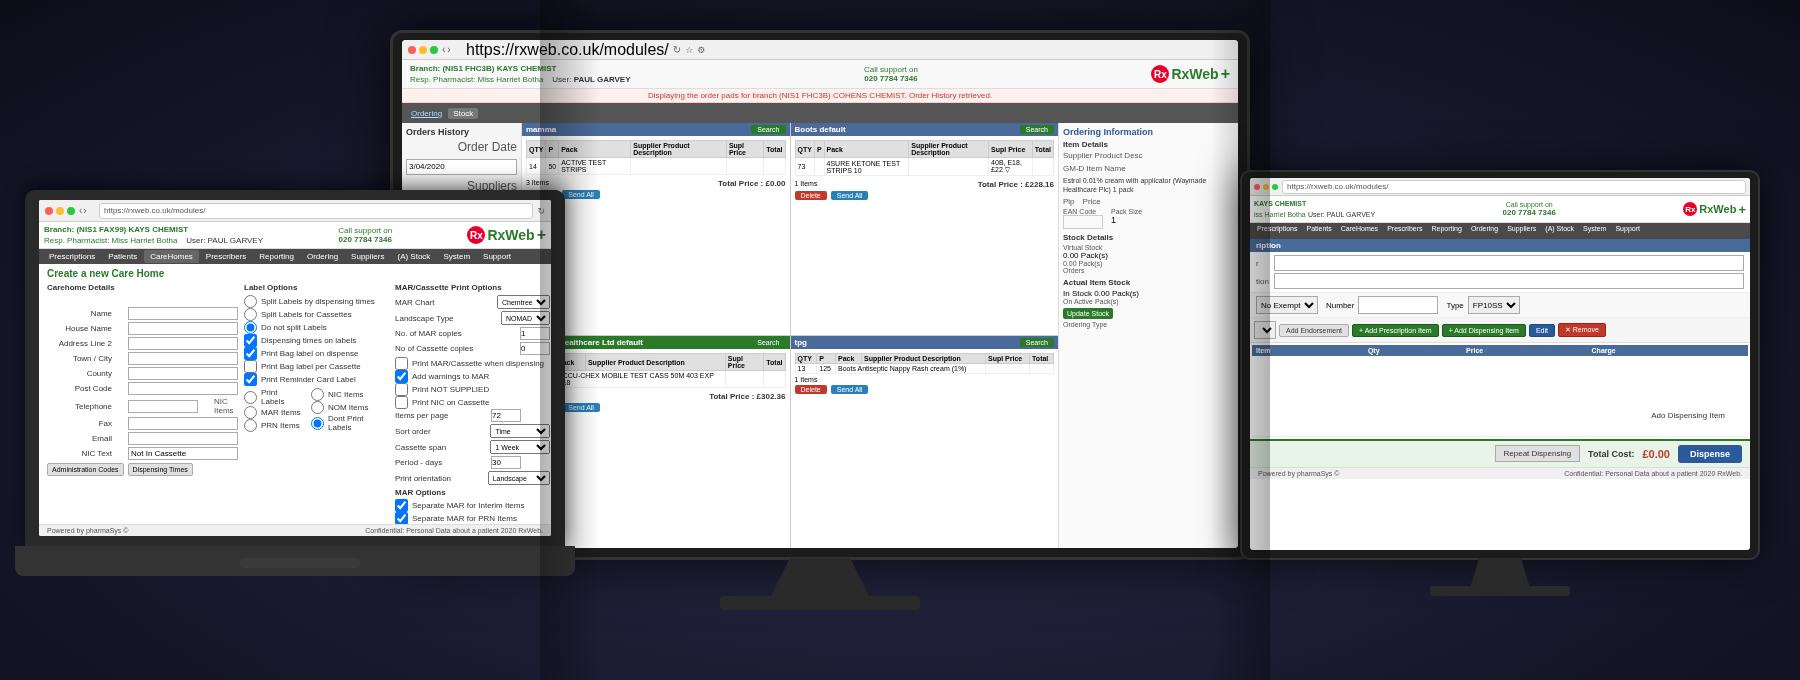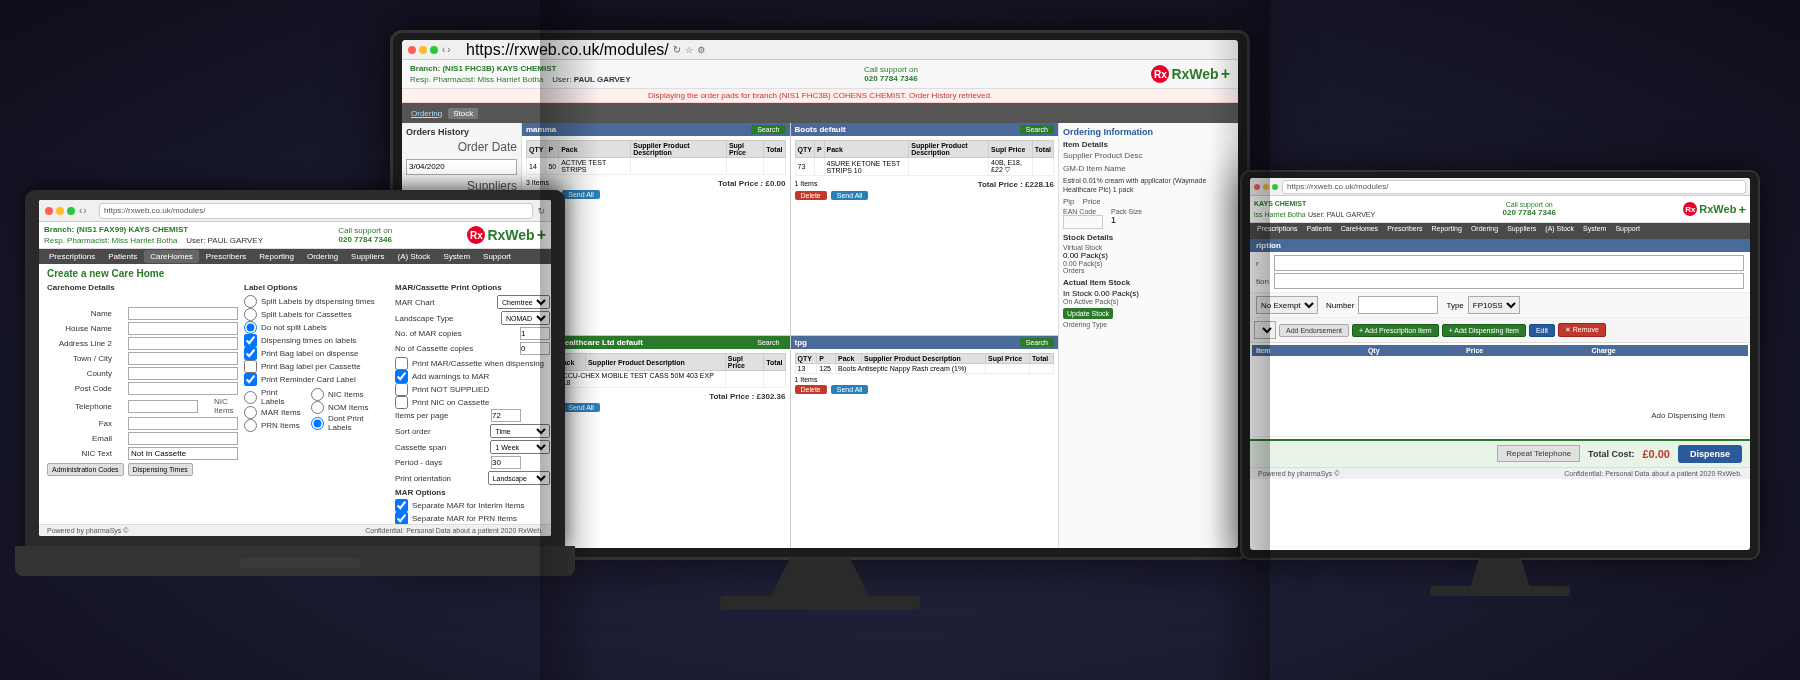--- a/index.html
+++ b/index.html
@@ -1327,21 +1327,21 @@
                 <td></td>
                 <td></td>
               </tr>
             </tbody>
           </table>
         </div>
 
         <div style="position:absolute;right:25px;bottom:130px;font-size:8px;color:#333;">Ado Dispensing Item</div>
 
         <div class="total-bar">
-          <button class="repeat-btn">Repeat Telephone</button>
+          <button class="repeat-btn">Repeat Dispensing</button>
           <span class="total-label">Total Cost:</span>
           <span class="total-value">£0.00</span>
           <button class="dispense-btn">Dispense</button>
         </div>
 
         <div class="bottom-bar" style="position:relative;bottom:auto;">
           <span>Powered by pharmaSys ©</span>
           <span>Confidential: Personal Data about a patient  2020 RxWeb.</span>
         </div>
       </div>

